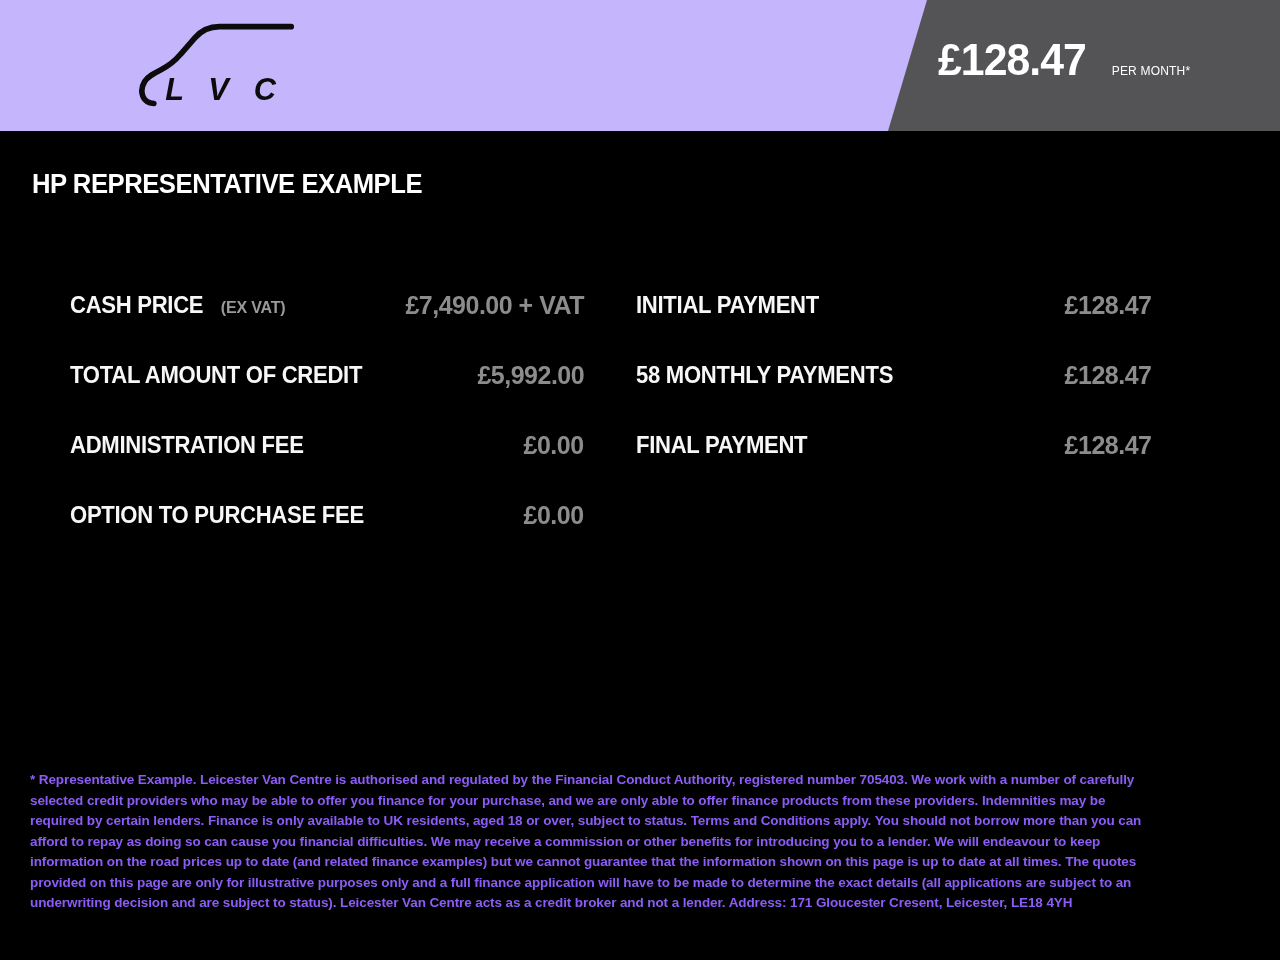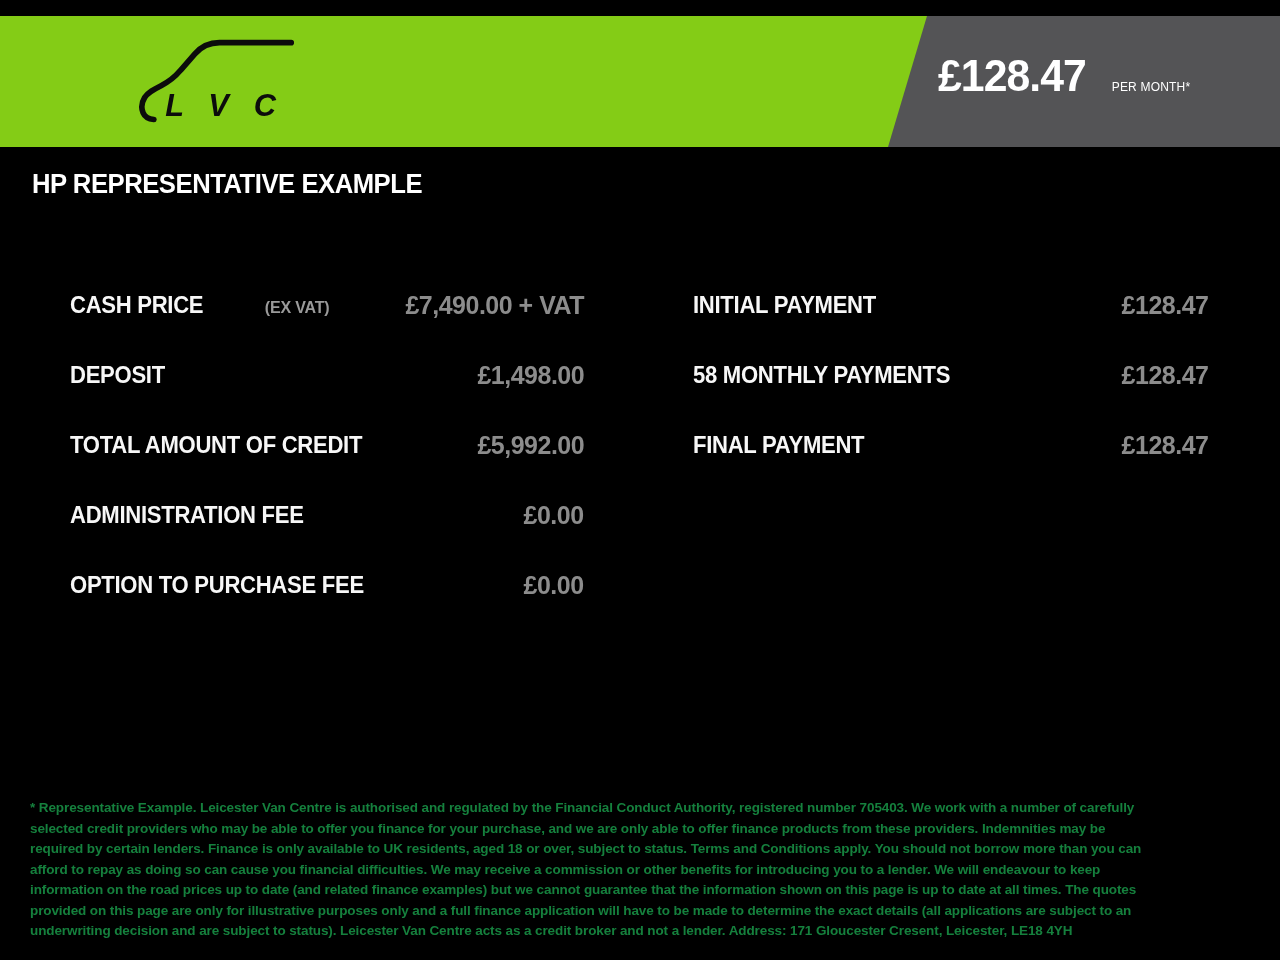--- a/index.html
+++ b/index.html
@@ -7,22 +7,21 @@
     width:1280px;height:960px;
     background:#000;
     font-family:"Liberation Sans", sans-serif;
     overflow:hidden;position:relative;
   }
   .page{position:absolute;inset:0;width:1280px;height:960px;}
 
   
   .header{
     position:absolute;top:0;left:0;width:1280px;height:131px;
-    background:#84cc16;
-    margin-top:16px;
+    background:#c4b5fd;
   }
   .logo-svg{position:absolute;left:118px;top:13px;}
 
   .price-panel{
     position:absolute;top:0;left:888px;width:392px;height:131px;
     background:#545456;
     clip-path:polygon(39px 0, 100% 0, 100% 100%, 0 100%);
   }
   .price-wrap{
     position:absolute;left:50px;top:34px;
@@ -39,46 +38,45 @@
   
   .page-title{
     position:absolute;left:32px;top:169px;
     color:#fff;font-size:27px;font-weight:bold;letter-spacing:-0.5px;
     transform:scaleX(0.95);transform-origin:left top;white-space:nowrap;
   }
 
   
   .finance-table{
     position:absolute;top:270px;left:70px;
-    display:grid;grid-template-columns:514px 515px;column-gap:109px;
+    display:grid;grid-template-columns:514px 515px;column-gap:52px;
   }
   .fin-col{display:flex;flex-direction:column;}
   .fin-row{
     height:70px;display:flex;align-items:center;justify-content:space-between;
     white-space:nowrap;
   }
   .lbl-group{display:flex;align-items:baseline;gap:12px;}
   .fin-label{
     color:#f7f7f7;font-size:23px;font-weight:bold;letter-spacing:-0.3px;
     transform:scaleX(0.96);transform-origin:left center;
   }
   .fin-sublabel{
-    color:#9a9a9a;font-size:16px;font-weight:bold;letter-spacing:-0.2px;margin-left:44px;
+    color:#9a9a9a;font-size:16px;font-weight:bold;letter-spacing:-0.2px;
   }
   .fin-value{
     color:#8c8c8c;font-size:26px;font-weight:bold;letter-spacing:-0.5px;
     transform:scaleX(0.96);transform-origin:right center;
   }
 
   
   .disclaimer{
     position:absolute;left:30px;top:770px;width:1122px;
-    color:#15803d;font-size:13.5px;font-weight:bold;line-height:20.5px;
+    color:#8b5cf6;font-size:13.5px;font-weight:bold;line-height:20.5px;
     letter-spacing:-0.1px;
-    margin-top:28px;
   }
 </style>
 </head>
 <body>
 
 <div class="page">
 
   <div class="header">
     <svg class="logo-svg" width="205" height="98" viewBox="0 0 200 95">
       <path d="M 169 13 L 99 13 C 89 13 81 17 75 24 L 61 40 C 56 46 50 51 42 55 C 35 58.5 29 61.5 26 66.5 C 23 71.5 22.5 77 24.5 81.5 C 26 85 30 87.5 35 88" fill="none" stroke="#0c0c0c" stroke-width="5.5" stroke-linecap="round" stroke-linejoin="round"></path>
@@ -97,24 +95,20 @@
 
   <div class="finance-table">
 
     <div class="fin-col">
       <div class="fin-row">
         <span class="lbl-group">
           <span class="fin-label">CASH PRICE</span>
           <span class="fin-sublabel">(EX VAT)</span>
         </span>
         <span class="fin-value">£7,490.00 + VAT</span>
-      </div>
-      <div class="fin-row">
-        <span class="fin-label">DEPOSIT</span>
-        <span class="fin-value">£1,498.00</span>
       </div>
       <div class="fin-row">
         <span class="fin-label">TOTAL AMOUNT OF CREDIT</span>
         <span class="fin-value">£5,992.00</span>
       </div>
       <div class="fin-row">
         <span class="fin-label">ADMINISTRATION FEE</span>
         <span class="fin-value">£0.00</span>
       </div>
       <div class="fin-row">

